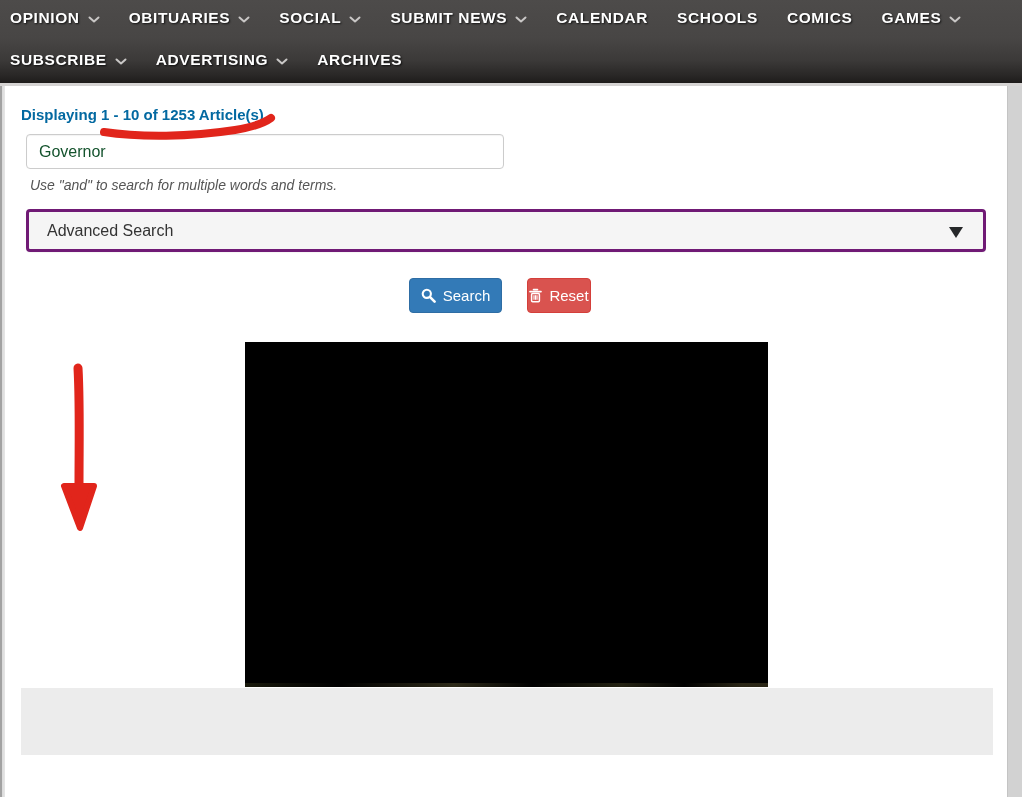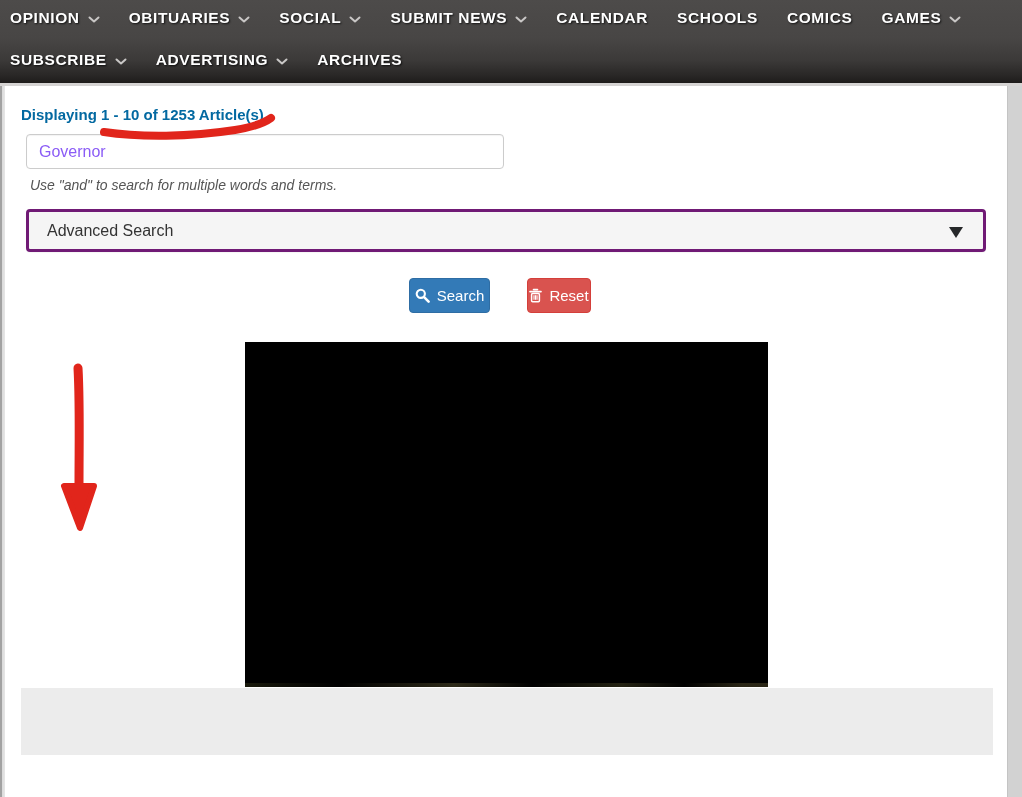--- a/index.html
+++ b/index.html
@@ -34,21 +34,21 @@
     background:#d2d2d2;border-left:1px solid #c4c4c4;box-sizing:border-box;
   }
   
   .results-summary{
     position:absolute;left:21px;top:106px;
     font-size:15px;font-weight:bold;color:#0369a1;
   }
   .search-input{
     position:absolute;left:26px;top:134px;width:478px;height:35px;
     box-sizing:border-box;border:1px solid #cccccc;border-radius:4px;
-    padding:0 12px;font-size:16px;color:#8b5cf6;
+    padding:0 12px;font-size:16px;color:#14532d;
     font-family:"Liberation Sans", sans-serif;outline:none;
     box-shadow:inset 0 1px 1px rgba(0,0,0,0.05);
   }
   .search-hint{
     position:absolute;left:30px;top:177px;
     font-size:14px;font-style:italic;color:#555555;
   }
   .advanced-panel{
     position:absolute;left:26px;top:209px;width:960px;height:43px;
     box-sizing:border-box;background:#f5f5f5;border:3px solid #701a75;
@@ -62,21 +62,21 @@
     border-left:7px solid transparent;border-right:7px solid transparent;
     border-top:11px solid #26282a;
   }
   
   .btn{
     position:absolute;top:278px;height:35px;box-sizing:border-box;
     display:flex;align-items:center;justify-content:center;gap:7px;
     border-radius:4px;cursor:pointer;color:#ffffff;font-size:15px;
     font-family:"Liberation Sans", sans-serif;border:1px solid transparent;
   }
-  .btn-search{left:409px;width:81px;background:#337ab7;border-color:#2e6da4;}
+  .btn-search{left:409px;width:93px;background:#337ab7;border-color:#2e6da4;}
   .btn-reset{left:527px;width:64px;background:#d9534f;border-color:#d43f3a;}
   .btn .ic{flex:0 0 auto;display:block;}
   
   .redacted-image{
     position:absolute;left:245px;top:342px;width:523px;height:345px;
     background:#000000;
   }
   .redacted-edge{
     position:absolute;left:0;bottom:0;width:100%;height:4px;
     background:linear-gradient(90deg,#20200f 0%,#000 18%,#3a3620 40%,#000 55%,#2e2c18 72%,#000 84%,#35301c 95%);

